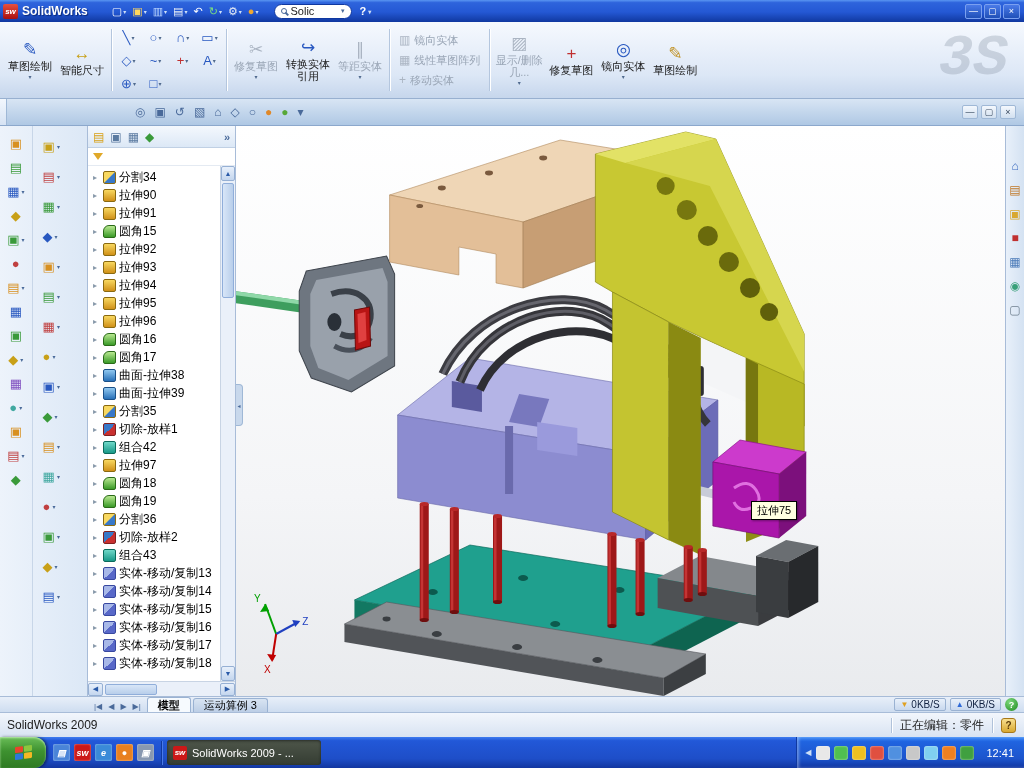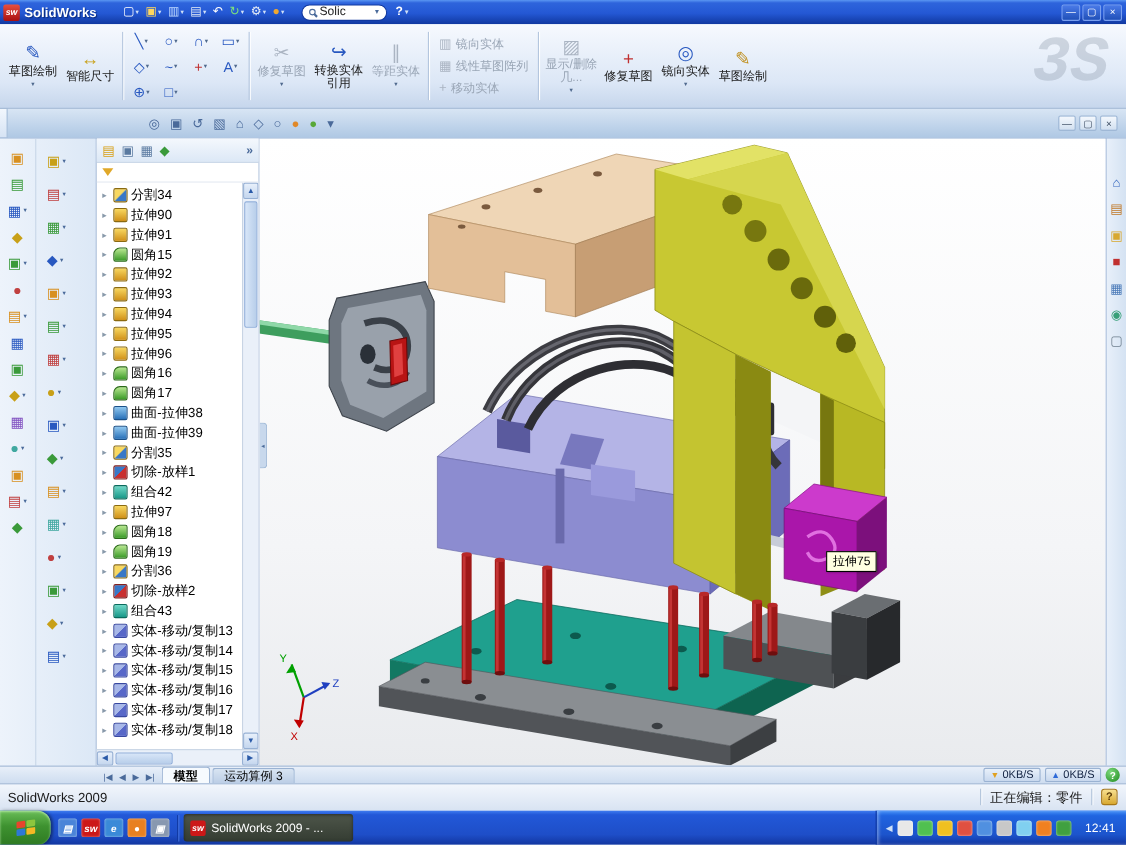--- a/index.html
+++ b/index.html
@@ -131,21 +131,21 @@
   .net-seg{display:flex;align-items:center;gap:3px;background:linear-gradient(#E8F0FA,#C8D8EE);border:1px solid #9AB2D2;
     padding:0 5px;height:13px;border-radius:2px;font-size:10px;color:#102040}
   .na{font-size:8px}
   .net-badge{width:13px;height:13px;border-radius:50%;background:radial-gradient(circle at 35% 30%,#7CD87C,#1E8A1E);
     color:#fff;font-size:9px;font-weight:bold;display:flex;align-items:center;justify-content:center}
 
   
   .statusbar{position:absolute;left:0;top:712px;width:1024px;height:25px;display:flex;align-items:center;font-size:12px;color:#1A1A1A;
     background:linear-gradient(#F2F6FC,#D8E3F2);border-top:1px solid #A8BCD8}
   .sb-left{padding-left:7px}
-  .sb-right{margin-left:auto;display:flex;align-items:flex-start;gap:8px;padding-right:8px}
+  .sb-right{margin-left:auto;display:flex;align-items:center;gap:8px;padding-right:8px}
   .sb-sep{width:1px;height:15px;background:#B0C2DA;box-shadow:1px 0 0 #fff}
   .tips{width:15px;height:15px;border-radius:3px;background:linear-gradient(#F8E090,#D8A830);border:1px solid #A87818;
     font-size:10px;font-weight:bold;color:#5A3A08;display:flex;align-items:center;justify-content:center}
 
   
   .taskbar{position:absolute;left:0;top:737px;width:1024px;height:31px;display:flex;align-items:center;
     background:linear-gradient(180deg,#3E7CF0 0%,#2258D8 12%,#1E4EC8 70%,#1236A0 100%)}
   .startbtn{height:31px;width:46px;border-radius:0 12px 12px 0;flex:0 0 auto;display:flex;align-items:center;justify-content:center;
     background:linear-gradient(180deg,#6ABE58 0%,#3E9230 45%,#2E7A22 100%);box-shadow:inset 0 1px 2px #B8E8A8,2px 0 3px rgba(0,0,0,.45)}
   .flag{display:grid;grid-template-columns:8px 8px;grid-template-rows:6px 6px;gap:1px;transform:skewY(-8deg)}

